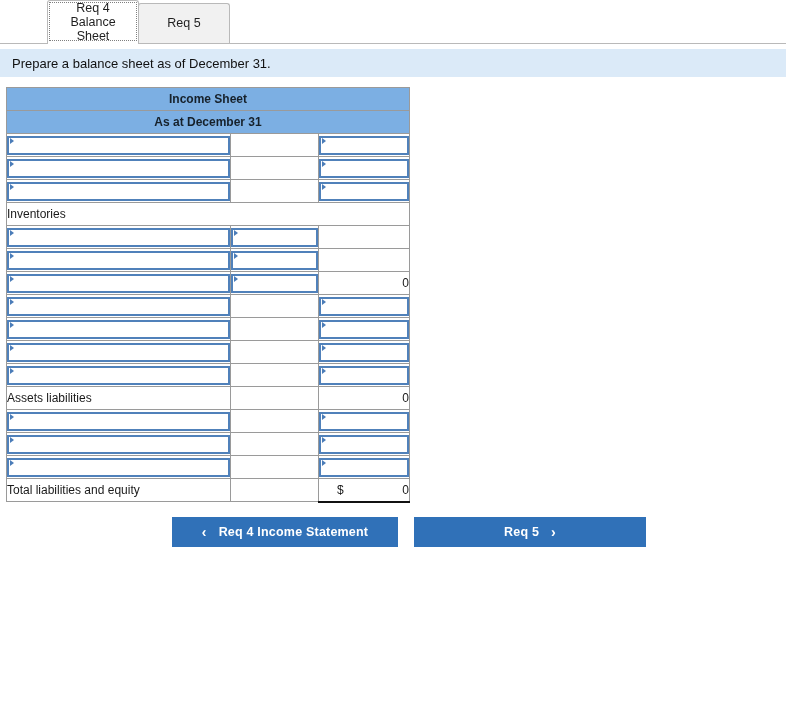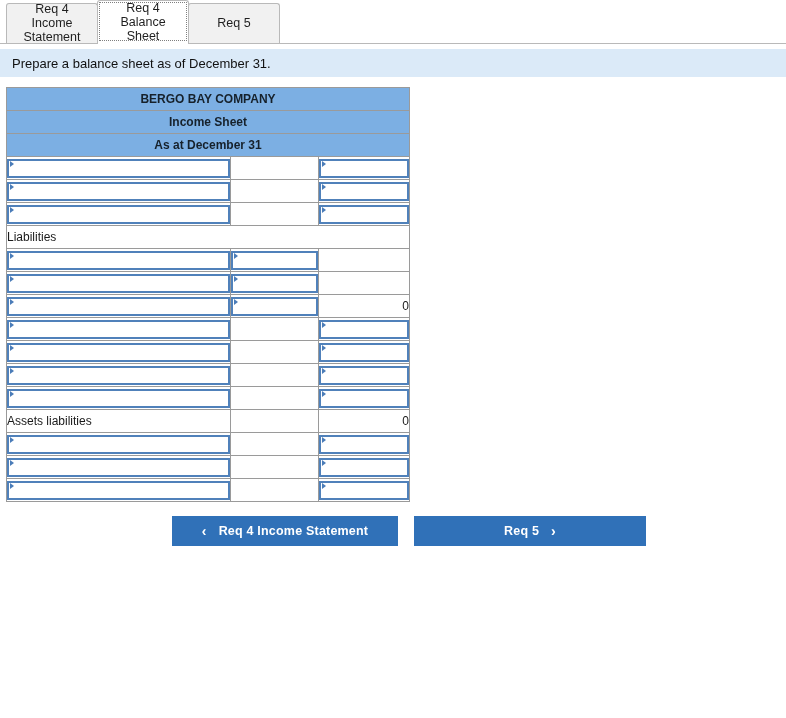--- a/index.html
+++ b/index.html
@@ -51,21 +51,21 @@
     outline-offset: -3px;
   }
   .tab.active::after {
     content: "";
     position: absolute;
     left: 0; right: 0; bottom: -1px;
     height: 2px;
     background: #ffffff;
   }
   .tab-w1 { width: 92px; }
-  .tab-w2 { width: 90px; }
+  .tab-w2 { width: 90px; margin-left: 41px; }
   .tab-w3 { width: 88px; }
 
   
   .instruction {
     margin-top: 5px;
     height: 28px;
     display: flex;
     align-items: center;
     padding-left: 12px;
     background: #dbeaf8;
@@ -172,24 +172,20 @@
     letter-spacing: .2px;
   }
   .navbtn.prev { width: 226px; margin-left: 166px; }
   .navbtn.next { width: 232px; }
   .chev { font-size: 14px; font-weight: bold; line-height: 1; }
 </style>
 </head>
 <body>
 
 <div class="tab-strip">
-  <div class="tab tab-w1">
-    <span>Req 4 Income
-Statement</span>
-  </div>
   <div class="tab tab-w2 active">
     <span>Req 4 Balance
 Sheet</span>
   </div>
   <div class="tab tab-w3">
     <span>Req 5</span>
   </div>
 </div>
 
 <div class="instruction">
@@ -199,23 +195,20 @@
 <div class="sheet-wrap">
 <table class="sheet">
   <colgroup>
         <col class="c1">
         <col class="c2">
         <col class="c3">
       </colgroup>
   <tbody>
 
     <tr>
-      <td class="hdr-blue" colspan="3">BERGO BAY COMPANY</td>
-    </tr>
-    <tr>
       <td class="hdr-blue" colspan="3">Income Sheet</td>
     </tr>
     <tr>
       <td class="hdr-blue" colspan="3">As at December 31</td>
     </tr>
 
 
     <tr>
       <td class="inputcell">
         <span class="fieldwrap">
@@ -258,21 +251,21 @@
       <td></td>
       <td class="inputcell">
         <span class="fieldwrap">
           <input class="field" type="text" value="" style="">
           <span class="caret"></span>
         </span>
       </td>
     </tr>
 
     <tr>
-      <td class="lbl" colspan="3">Liabilities</td>
+      <td class="lbl" colspan="3">Inventories</td>
     </tr>
 
     <tr>
       <td class="inputcell">
         <span class="fieldwrap">
           <input class="field" type="text" value="" style="">
           <span class="caret"></span>
         </span>
       </td>
       <td class="inputcell">
@@ -431,20 +424,28 @@
       <td></td>
       <td class="inputcell">
         <span class="fieldwrap">
           <input class="field" type="text" value="" style="">
           <span class="caret"></span>
         </span>
       </td>
     </tr>
 
 
+    <tr>
+      <td class="lbl">Total liabilities and equity</td>
+      <td></td>
+      <td class="dollar rule-bottom">
+        <span class="sign">$</span>
+        <span>0</span>
+      </td>
+    </tr>
 
   </tbody>
 </table>
 </div>
 
 <div class="navbar">
   <button class="navbtn prev">
     <span class="chev">‹</span>
     <span>Req 4 Income Statement</span>
   </button>

